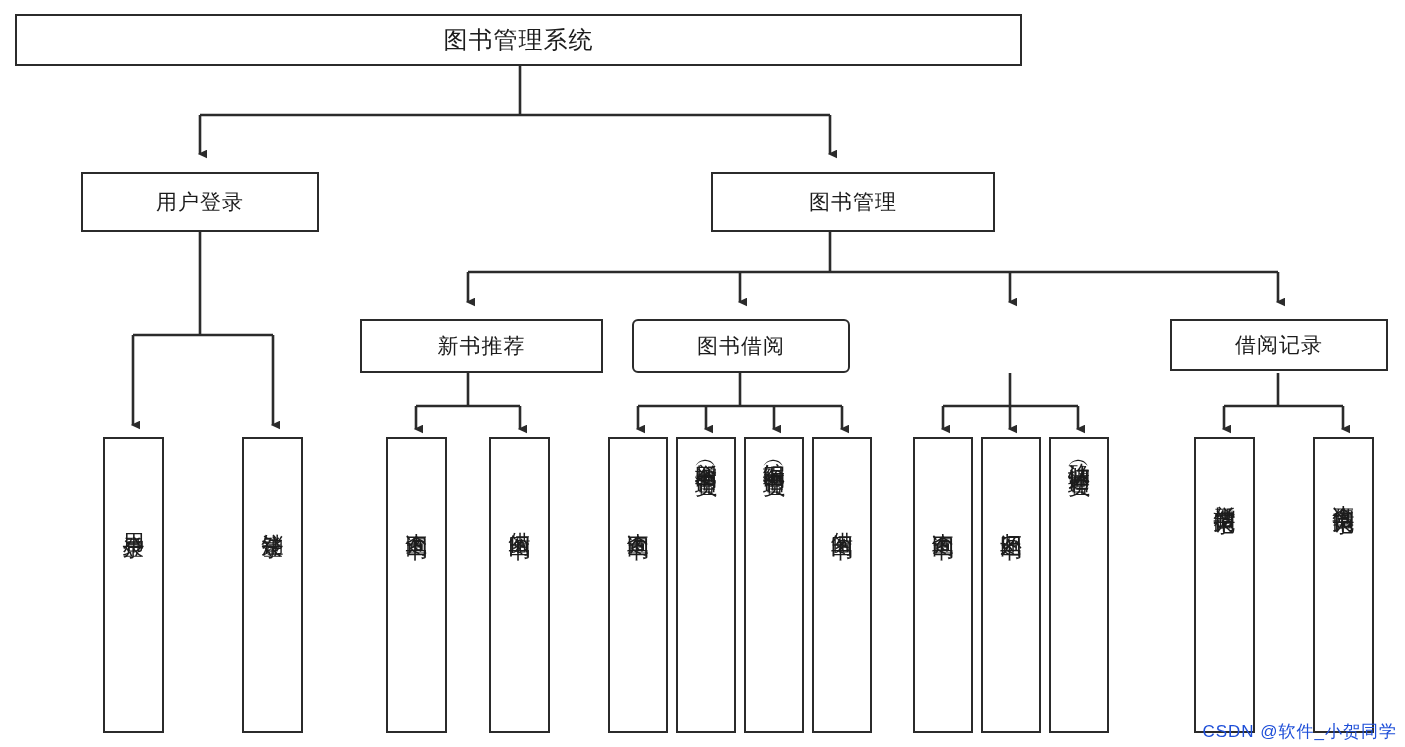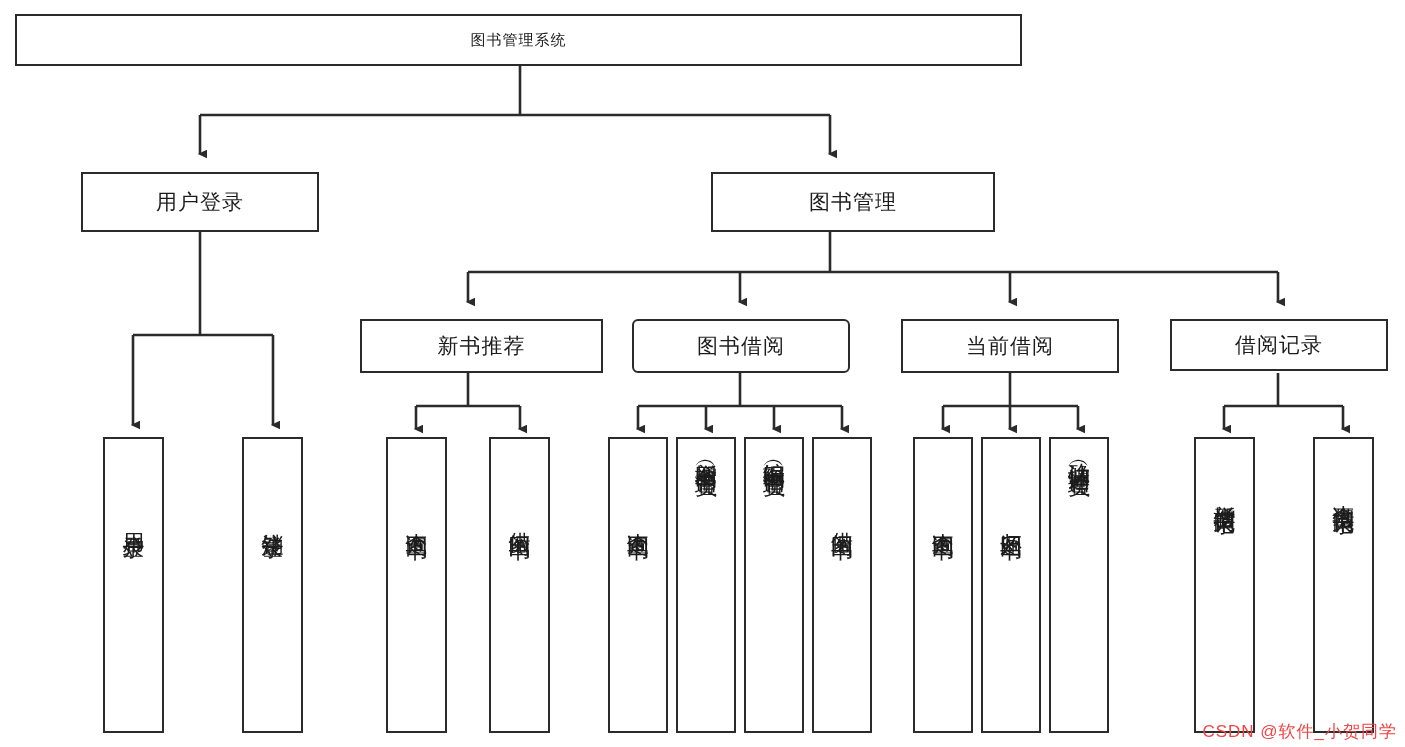--- a/index.html
+++ b/index.html
@@ -31,21 +31,21 @@
     color:#1c1c1c;
     z-index:2;
   }
   .node.horiz{
     font-size:21px;
     line-height:1.2;
     letter-spacing:1px;
     white-space:nowrap;
   }
   .node.root{
-    font-size:15px;
+    font-size:24px;
   }
   
   .node.vert{
     align-items:flex-start;
     justify-content:center;
     padding-top:6px;
   }
   .node.vert .vtext{
     writing-mode:vertical-rl;
     text-orientation:upright;
@@ -59,21 +59,21 @@
     margin-top:70px;
   }
   .node.vert.midsm .vtext{
     margin-top:42px;
   }
   .watermark{
     position:absolute;
     right:8px;
     bottom:4px;
     font-size:17px;
-    color:#ef4444;
+    color:#1d4ed8;
     letter-spacing:1px;
     white-space:nowrap;
     z-index:5;
   }
 </style>
 </head>
 <body>
 
 <div id="diagram">
 
@@ -138,23 +138,20 @@
   <div class="node horiz" style="left:711px;top:172px;width:284px;height:60px;">
     <span>图书管理</span>
   </div>
 
   <div class="node horiz" style="left:360px;top:319px;width:243px;height:54px;">
     <span>新书推荐</span>
   </div>
   <div class="node horiz" style="left:632px;top:319px;width:218px;height:54px;border-radius:6px;">
     <span>图书借阅</span>
   </div>
-  <div class="node horiz" style="left:901px;top:319px;width:218px;height:54px;">
-    <span>当前借阅</span>
-  </div>
   <div class="node horiz" style="left:1170px;top:319px;width:218px;height:52px;">
     <span>借阅记录</span>
   </div>
 
   <div class="node vert mid" style="left:103px;top:437px;width:61px;height:296px;">
     <span class="vtext">用户登录</span>
   </div>
   <div class="node vert mid" style="left:242px;top:437px;width:61px;height:296px;">
     <span class="vtext">注销登录</span>
   </div>

